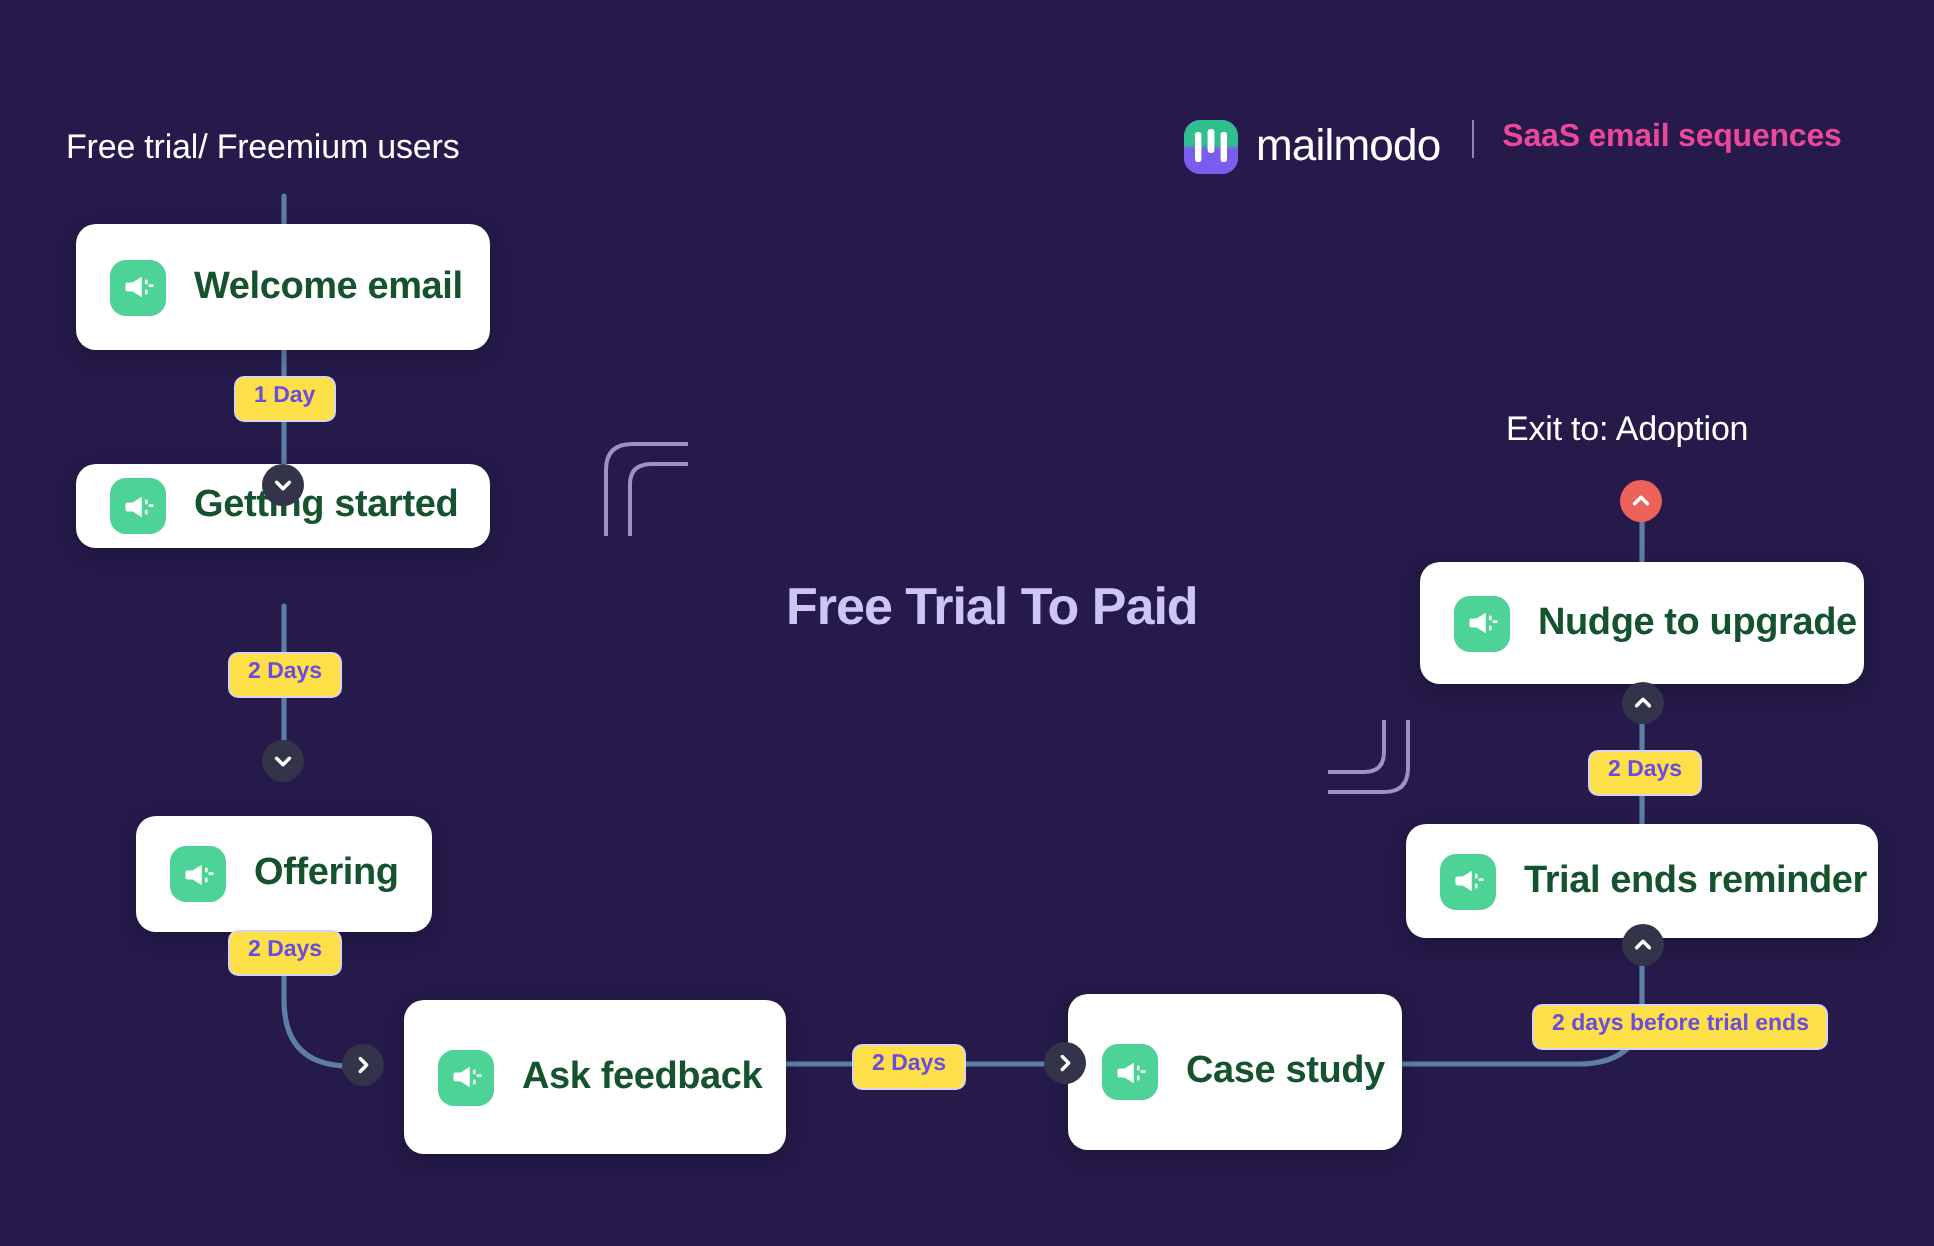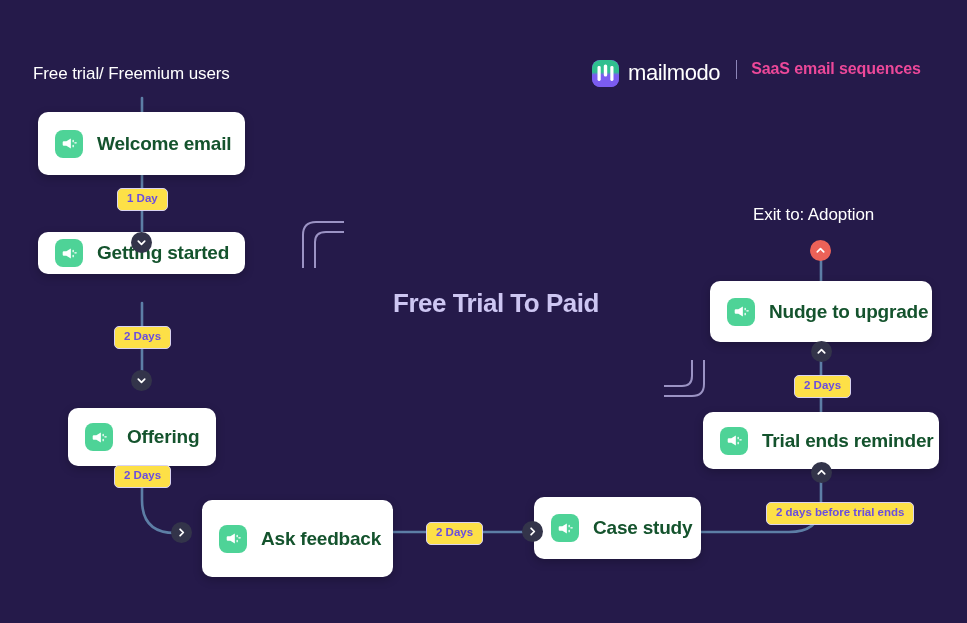--- a/index.html
+++ b/index.html
@@ -239,21 +239,21 @@
   <div class="node" style="left:202px; top:500px; width:191px; height:77px;">
     <span class="ico">
       <svg width="17" height="17" viewBox="0 0 20 20">
         <path d="M3.2 7.4h3.1L11.6 4v12L6.3 12.6H3.2A1.2 1.2 0 0 1 2 11.4V8.6a1.2 1.2 0 0 1 1.2-1.2z" fill="#ffffff"></path>
         <path d="M14.3 6.3v1.5M14.3 12.2v1.5M16.3 9.2h1.6" stroke="#ffffff" stroke-width="1.5" stroke-linecap="round" fill="none"></path>
       </svg>
     </span>
     <span class="label">Ask feedback</span>
   </div>
 
-  <div class="node" style="left:534px; top:497px; width:167px; height:62px;">
+  <div class="node" style="left:534px; top:497px; width:167px; height:78px;">
     <span class="ico">
       <svg width="17" height="17" viewBox="0 0 20 20">
         <path d="M3.2 7.4h3.1L11.6 4v12L6.3 12.6H3.2A1.2 1.2 0 0 1 2 11.4V8.6a1.2 1.2 0 0 1 1.2-1.2z" fill="#ffffff"></path>
         <path d="M14.3 6.3v1.5M14.3 12.2v1.5M16.3 9.2h1.6" stroke="#ffffff" stroke-width="1.5" stroke-linecap="round" fill="none"></path>
       </svg>
     </span>
     <span class="label">Case study</span>
   </div>
 
   <div class="node" style="left:710px; top:281px; width:222px; height:61px;">

